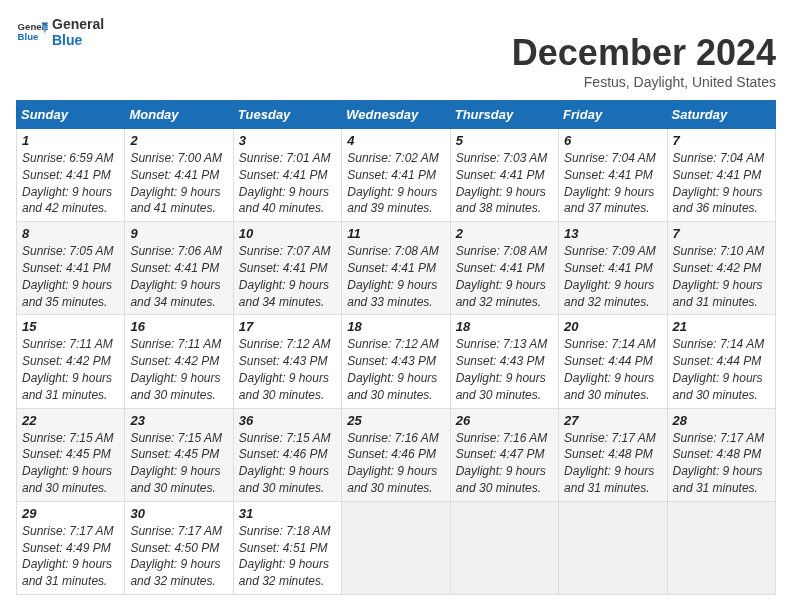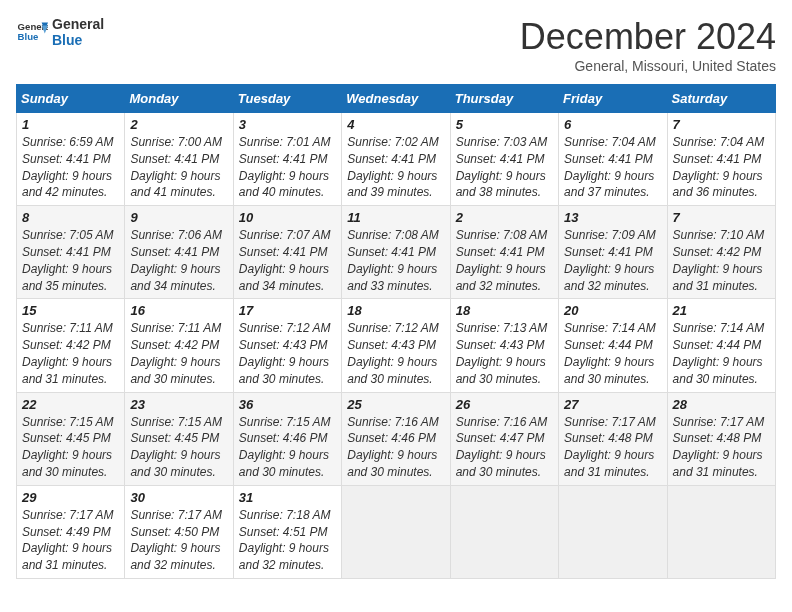--- a/index.html
+++ b/index.html
@@ -23,22 +23,23 @@
     }
     .logo-icon {
       width: 32px;
       height: 32px;
     }
     .title-area {
       text-align: right;
     }
     .calendar-title {
       font-size: 36px;
-      font-weight: normal;
+      font-weight: bold;
       color: #333;
+      margin-top: 16px;
     }
     .calendar-subtitle {
       font-size: 14px;
       color: #555;
     }
     table {
       width: 100%;
       border-collapse: collapse;
       font-size: 11px;
       font-style: italic;
@@ -95,21 +96,21 @@
       <polygon points="32,8 40,8 36,18" fill="#1a6eb5"></polygon>
       <polygon points="36,10 44,10 40,20" fill="#5a9fd4" transform="translate(-4,2)"></polygon>
     </svg>
     <div>
       <div style="font-size:14px;font-weight:bold;color:#333;">General</div>
       <div style="font-size:14px;font-weight:bold;color:#1a6eb5;">Blue</div>
     </div>
   </div>
   <div class="title-area">
     <div class="calendar-title">December 2024</div>
-    <div class="calendar-subtitle">General, Missouri, United States</div>
+    <div class="calendar-subtitle">Festus, Daylight, United States</div>
   </div>
 </div>
 
 <table>
   <thead>
     <tr>
     <th>Sunday</th>
         <th>Monday</th>
         <th>Tuesday</th>
         <th>Wednesday</th>

